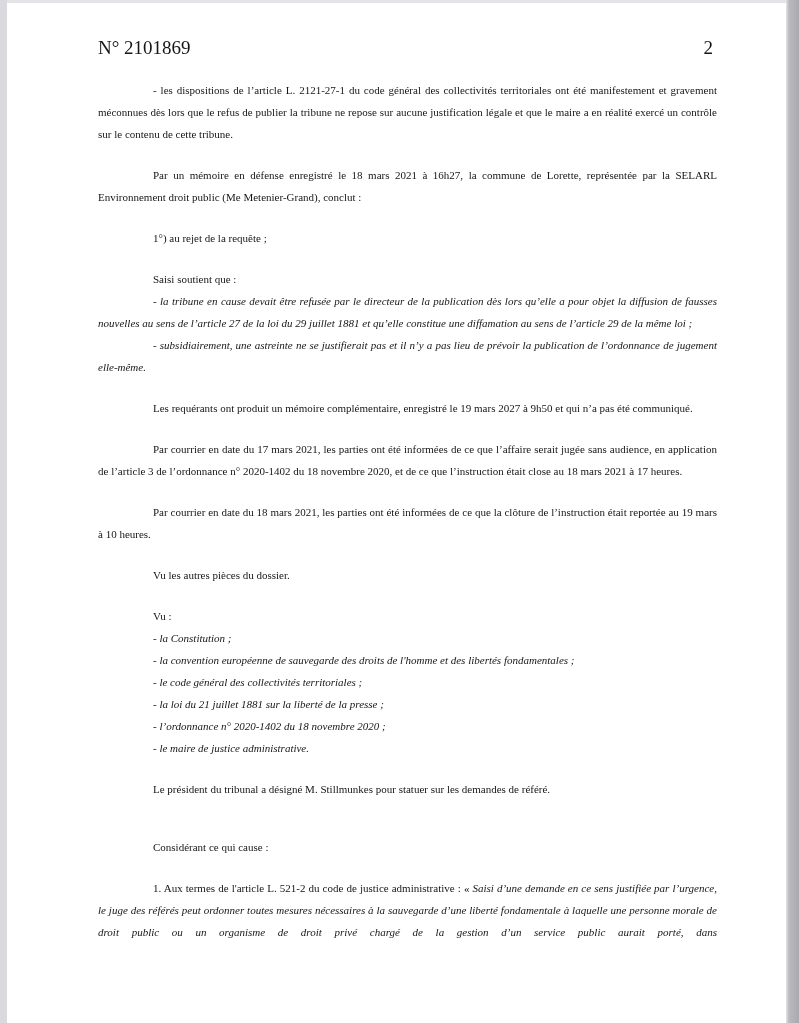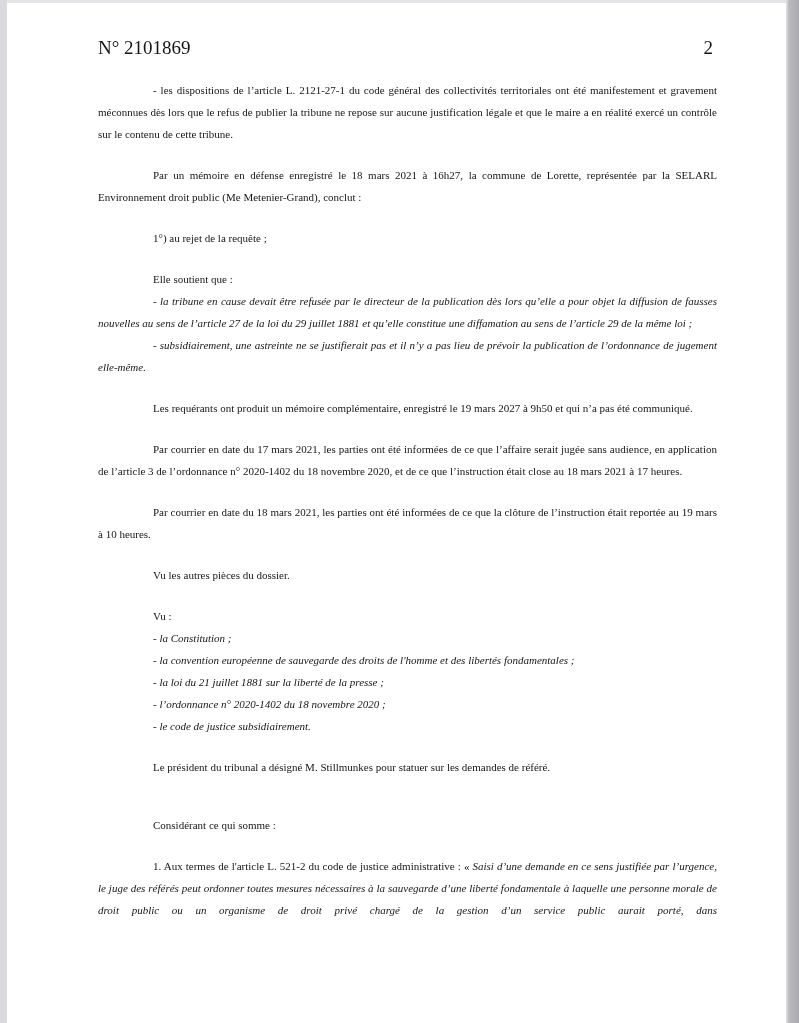--- a/index.html
+++ b/index.html
@@ -66,31 +66,32 @@
   <div class="page">
     <header class="page-header">
       <span>N° 2101869</span>
       <span class="pagenum">2</span>
     </header>
 
     <main>
       <p class="indent first">- les dispositions de l’article L. 2121-27-1 du code général des collectivités territoriales ont été manifestement et gravement méconnues dès lors que le refus de publier la tribune ne repose sur aucune justification légale et que le maire a en réalité exercé un contrôle sur le contenu de cette tribune.</p>
       <p class="indent">Par un mémoire en défense enregistré le 18 mars 2021 à 16h27, la commune de Lorette, représentée par la SELARL Environnement droit public (Me Metenier-Grand), conclut :</p>
       <p class="indent">1°) au rejet de la requête ;</p>
-      <p class="indent">Elle soutient que :</p>
+      <p class="indent">Saisi soutient que :</p>
       <p class="indent tight">- la tribune en cause devait être refusée par le directeur de la publication dès lors qu’elle a pour objet la diffusion de fausses nouvelles au sens de l’article 27 de la loi du 29 juillet 1881 et qu’elle constitue une diffamation au sens de l’article 29 de la même loi ;</p>
       <p class="indent tight">- subsidiairement, une astreinte ne se justifierait pas et il n’y a pas lieu de prévoir la publication de l’ordonnance de jugement elle-même.</p>
       <p class="indent">Les requérants ont produit un mémoire complémentaire, enregistré le 19 mars 2027 à 9h50 et qui n’a pas été communiqué.</p>
       <p class="indent">Par courrier en date du 17 mars 2021, les parties ont été informées de ce que l’affaire serait jugée sans audience, en application de l’article 3 de l’ordonnance n° 2020-1402 du 18 novembre 2020, et de ce que l’instruction était close au 18 mars 2021 à 17 heures.</p>
       <p class="indent">Par courrier en date du 18 mars 2021, les parties ont été informées de ce que la clôture de l’instruction était reportée au 19 mars à 10 heures.</p>
       <p class="indent">Vu les autres pièces du dossier.</p>
       <p class="indent">Vu :</p>
       <p class="indent tight">- la Constitution ;</p>
       <p class="indent tight">- la convention européenne de sauvegarde des droits de l'homme et des libertés fondamentales ;</p>
+      <p class="indent tight">- le code général des collectivités territoriales ;</p>
       <p class="indent tight">- la loi du 21 juillet 1881 sur la liberté de la presse ;</p>
       <p class="indent tight">- l’ordonnance n° 2020-1402 du 18 novembre 2020 ;</p>
-      <p class="indent tight">- le code de justice subsidiairement.</p>
+      <p class="indent tight">- le maire de justice administrative.</p>
       <p class="indent">Le président du tribunal a désigné M. Stillmunkes pour statuer sur les demandes de référé.</p>
-      <p class="indent gap-large">Considérant ce qui somme :</p>
+      <p class="indent gap-large">Considérant ce qui cause :</p>
       <p class="indent justify-all"><span>1.  Aux termes de l'article L. 521-2 du code de justice administrative : « </span><em>Saisi d’une demande en ce sens justifiée par l’urgence, le juge des référés peut ordonner toutes mesures nécessaires à la sauvegarde d’une liberté fondamentale à laquelle une personne morale de droit public ou un organisme de droit privé chargé de la gestion d’un service public aurait porté, dans</em></p>
     </main>
   </div>
 </div>
 
 </body></html>

